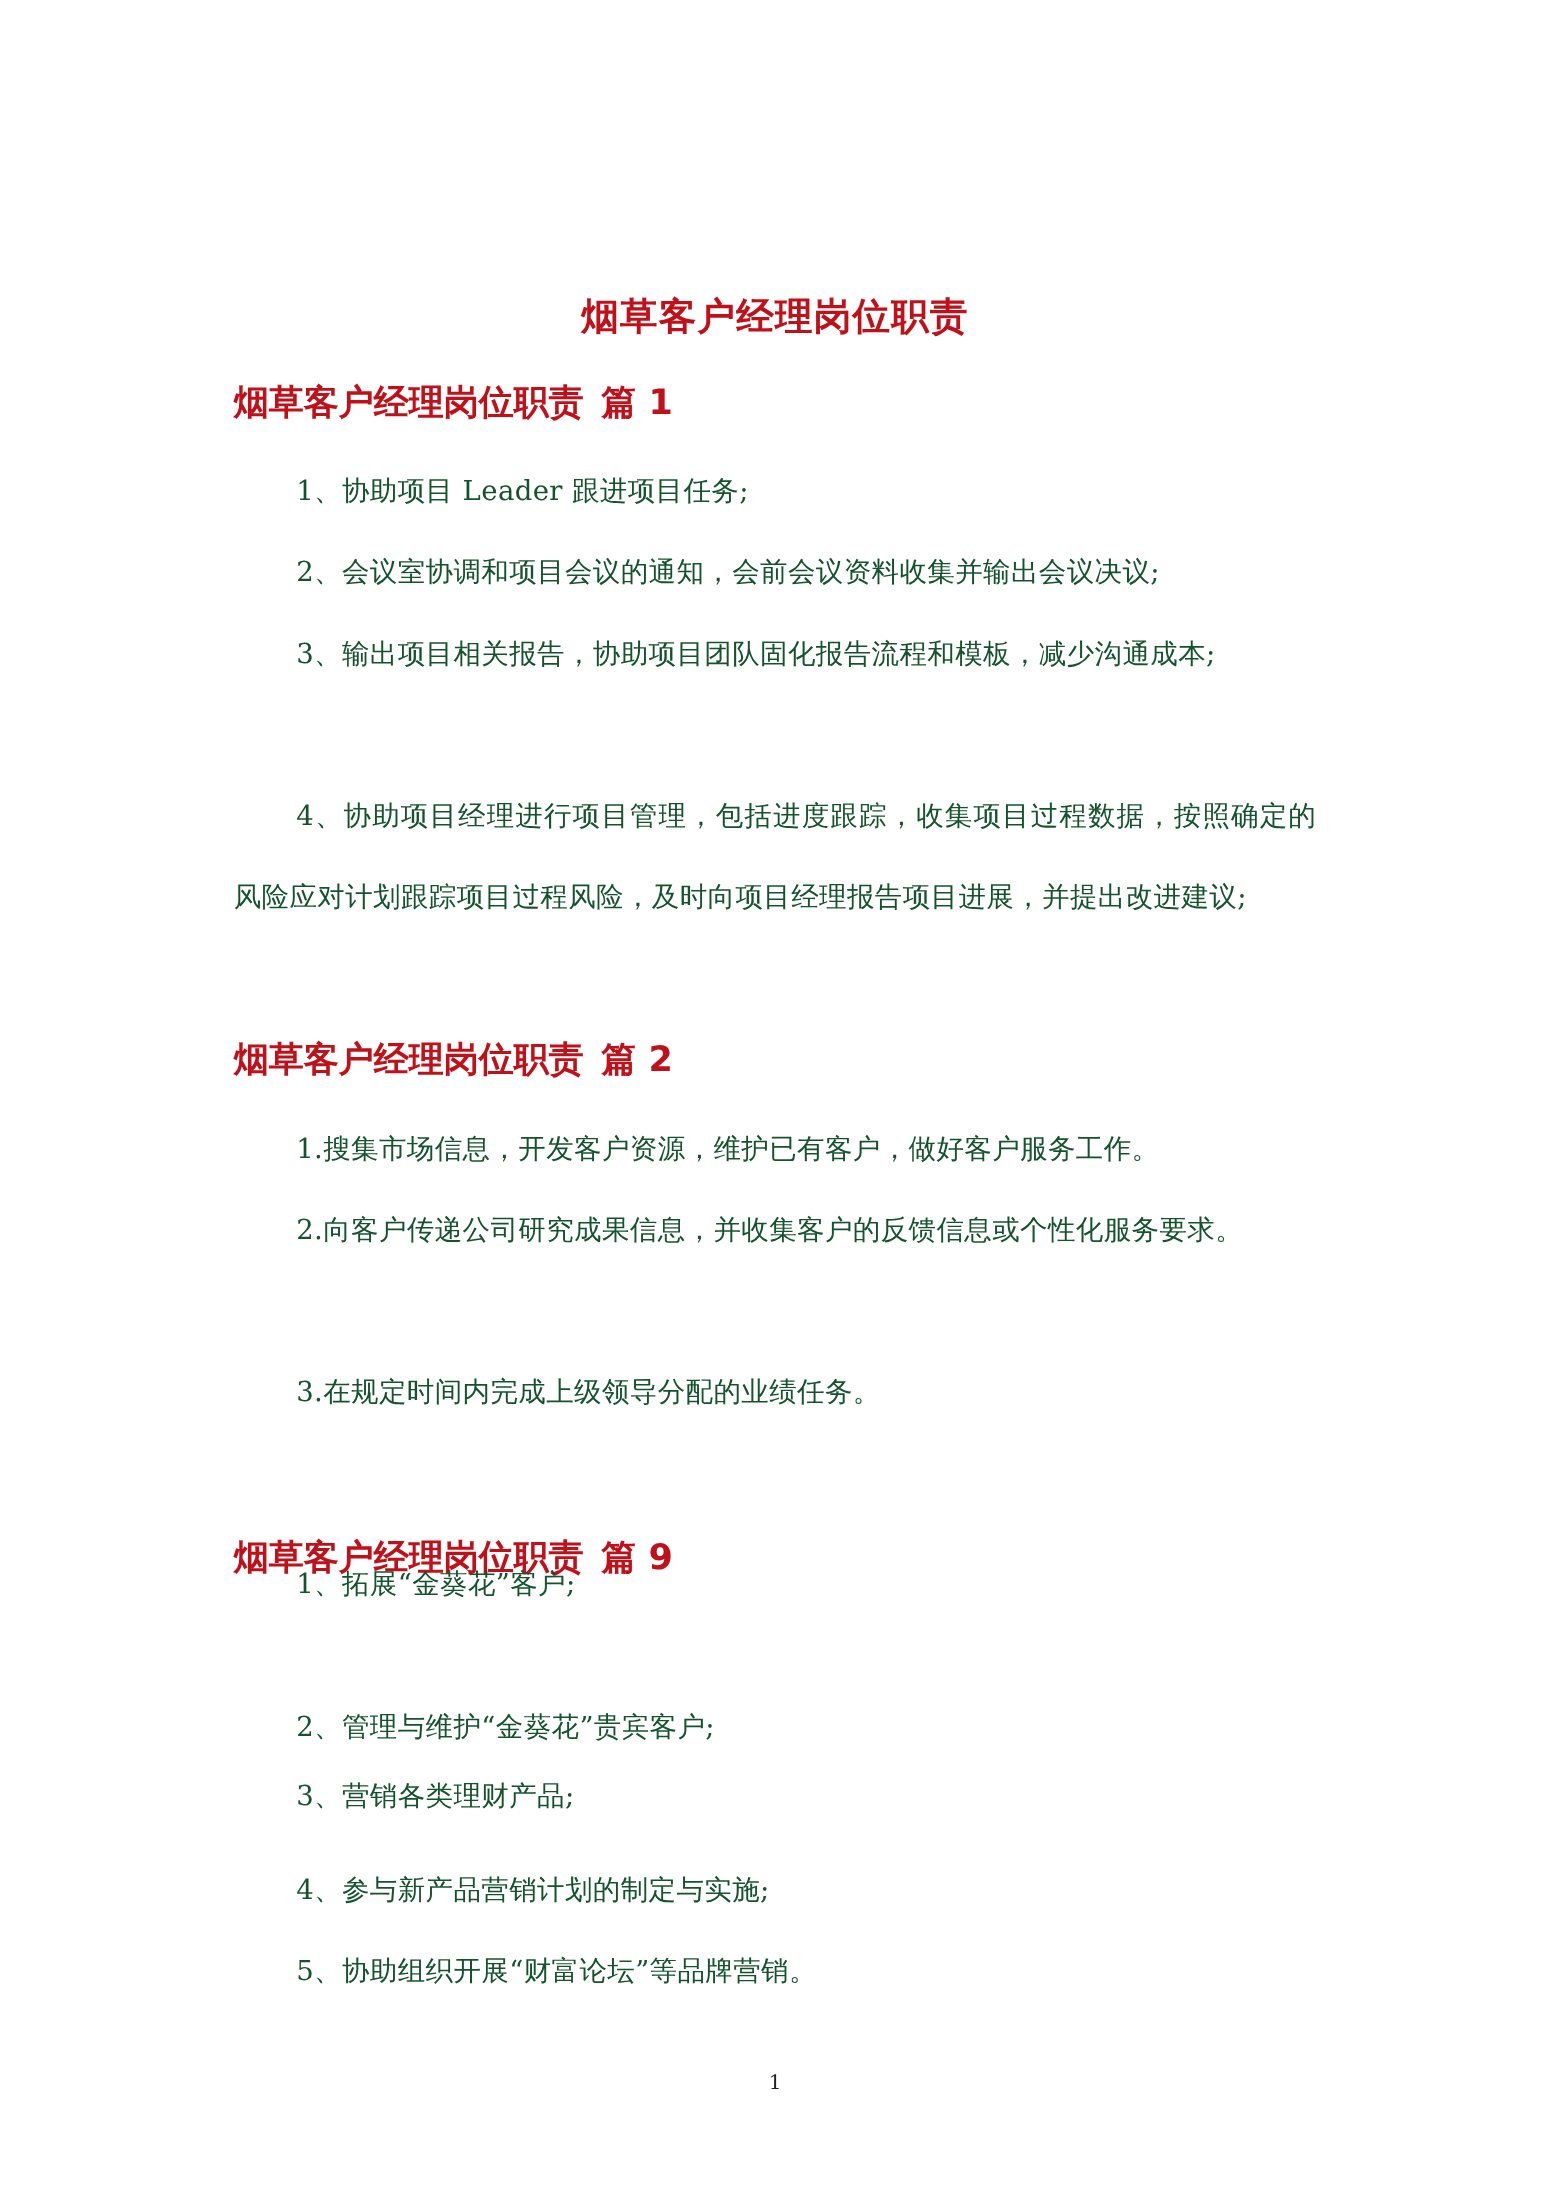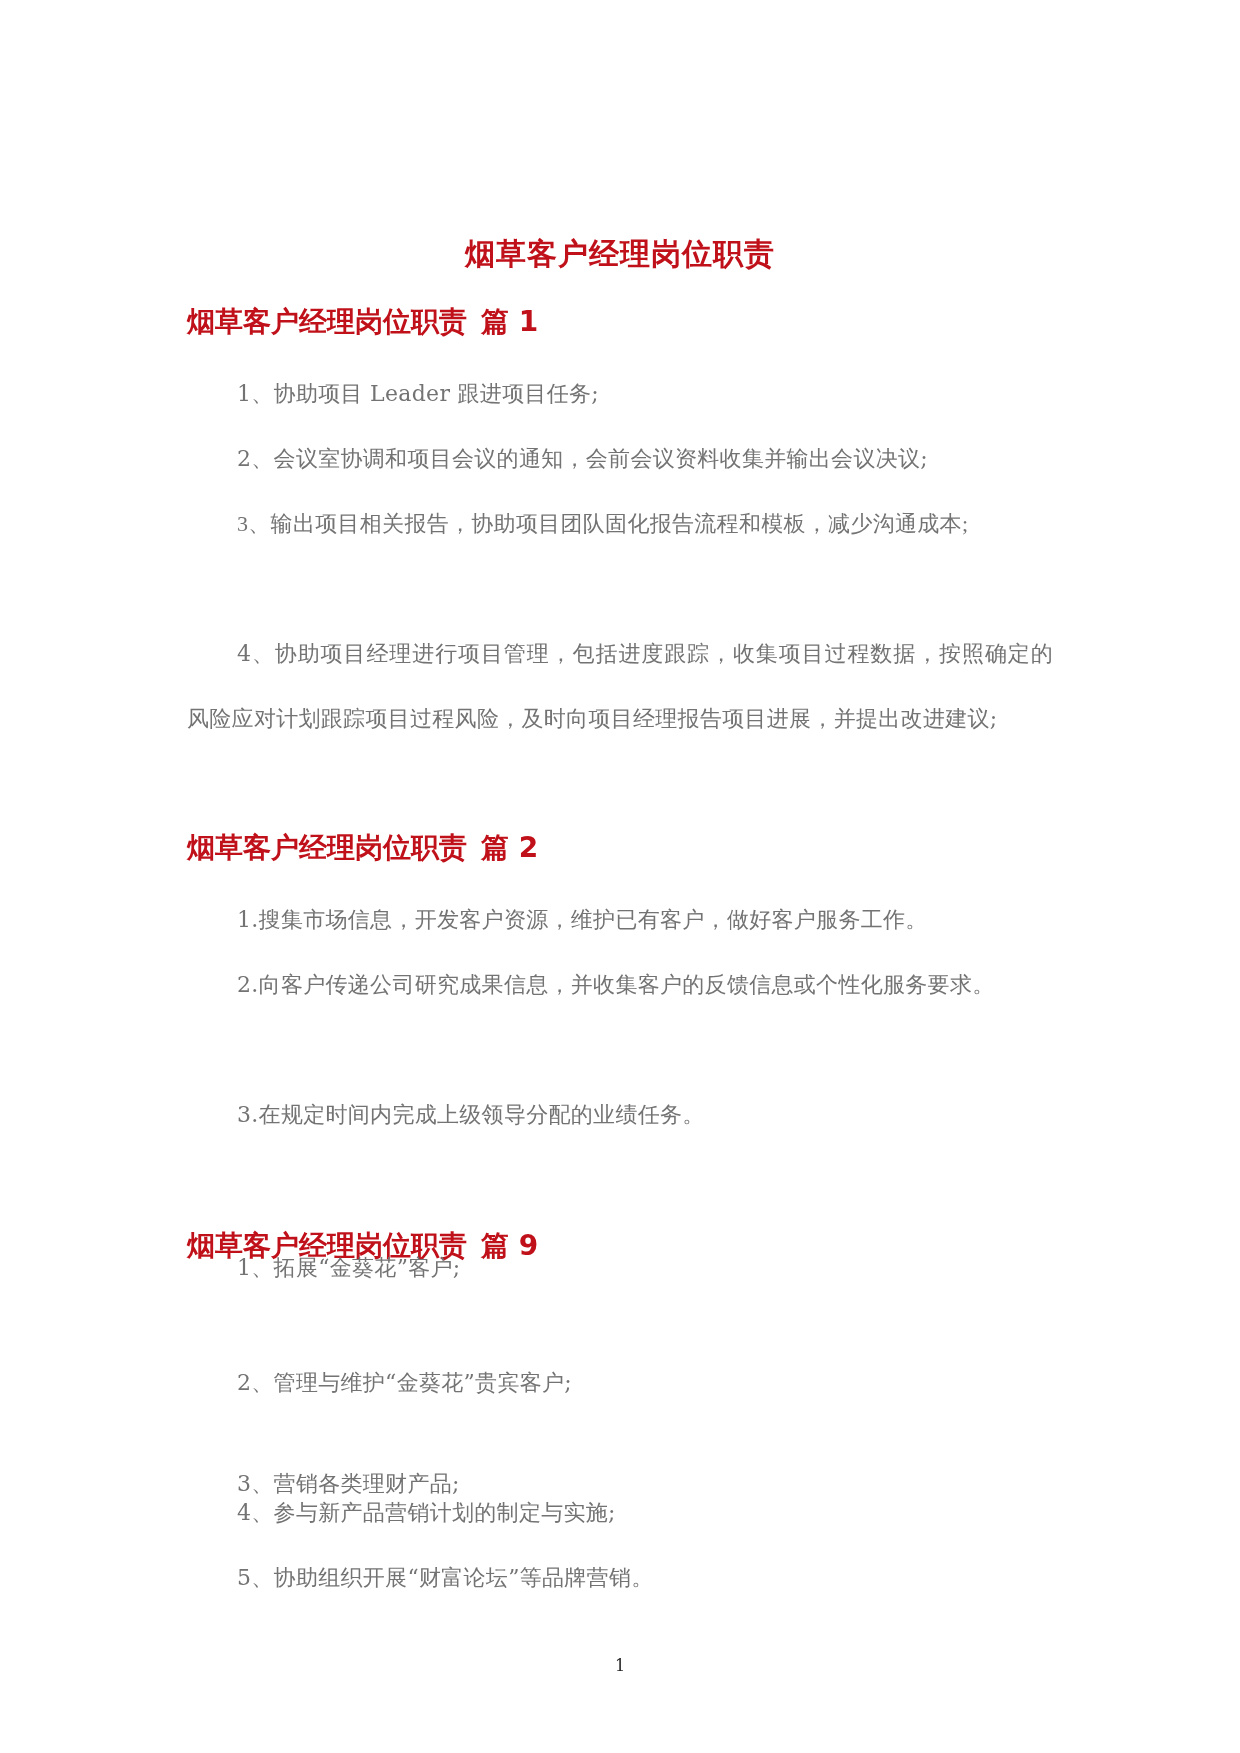--- a/index.html
+++ b/index.html
@@ -18,21 +18,21 @@
   .section-heading {
     position: absolute; left: 187px;
     font-family: "DejaVu Sans", "Liberation Sans", sans-serif;
     font-weight: bold; font-size: 28px; line-height: 36px;
     color: #c0111a; white-space: nowrap;
   }
   .section-heading .num { margin-left: 14px; }
   .para {
     position: absolute; left: 187px; width: 866px;
     font-family: "DejaVu Serif", "Liberation Serif", serif;
-    font-size: 22px; line-height: 65px; color: #737373;
+    font-size: 22px; line-height: 65px; color: #14532d;
     text-indent: 50px; text-align: justify; text-align-last: left;
     letter-spacing: 0.3px;
   }
   .page-number {
     position: absolute; left: 0; width: 1240px; top: 1656px;
     text-align: center;
     font-family: "DejaVu Serif", "Liberation Serif", serif;
     font-size: 16px; color: #222222;
   }
 </style>
@@ -41,33 +41,33 @@
 
 <div class="page">
 
   <div class="doc-title">烟草客户经理岗位职责</div>
 
   <div class="section-heading" style="top:304px;">
     <span>烟草客户经理岗位职责</span><span class="num">篇 1</span>
   </div>
   <div class="para" style="top:361px;">1、协助项目 Leader 跟进项目任务;</div>
   <div class="para" style="top:426px;">2、会议室协调和项目会议的通知，会前会议资料收集并输出会议决议;</div>
-  <div class="para" style="top:491px;font-family:Liberation Serif, serif;">3、输出项目相关报告，协助项目团队固化报告流程和模板，减少沟通成本;</div>
+  <div class="para" style="top:491px;">3、输出项目相关报告，协助项目团队固化报告流程和模板，减少沟通成本;</div>
   <div class="para" style="top:621px;">4、协助项目经理进行项目管理，包括进度跟踪，收集项目过程数据，按照确定的风险应对计划跟踪项目过程风险，及时向项目经理报告项目进展，并提出改进建议;</div>
 
   <div class="section-heading" style="top:830px;">
     <span>烟草客户经理岗位职责</span><span class="num">篇 2</span>
   </div>
   <div class="para" style="top:887px;">1.搜集市场信息，开发客户资源，维护已有客户，做好客户服务工作。</div>
   <div class="para" style="top:952px;">2.向客户传递公司研究成果信息，并收集客户的反馈信息或个性化服务要求。</div>
   <div class="para" style="top:1082px;">3.在规定时间内完成上级领导分配的业绩任务。</div>
 
   <div class="section-heading" style="top:1228px;">
     <span>烟草客户经理岗位职责</span><span class="num">篇 9</span>
   </div>
   <div class="para" style="top:1235px;">1、拓展“金葵花”客户;</div>
   <div class="para" style="top:1350px;">2、管理与维护“金葵花”贵宾客户;</div>
-  <div class="para" style="top:1451px;">3、营销各类理财产品;</div>
+  <div class="para" style="top:1405px;">3、营销各类理财产品;</div>
   <div class="para" style="top:1480px;">4、参与新产品营销计划的制定与实施;</div>
   <div class="para" style="top:1545px;">5、协助组织开展“财富论坛”等品牌营销。</div>
 
   <div class="page-number">1</div>
 </div>
 
 </body></html>

